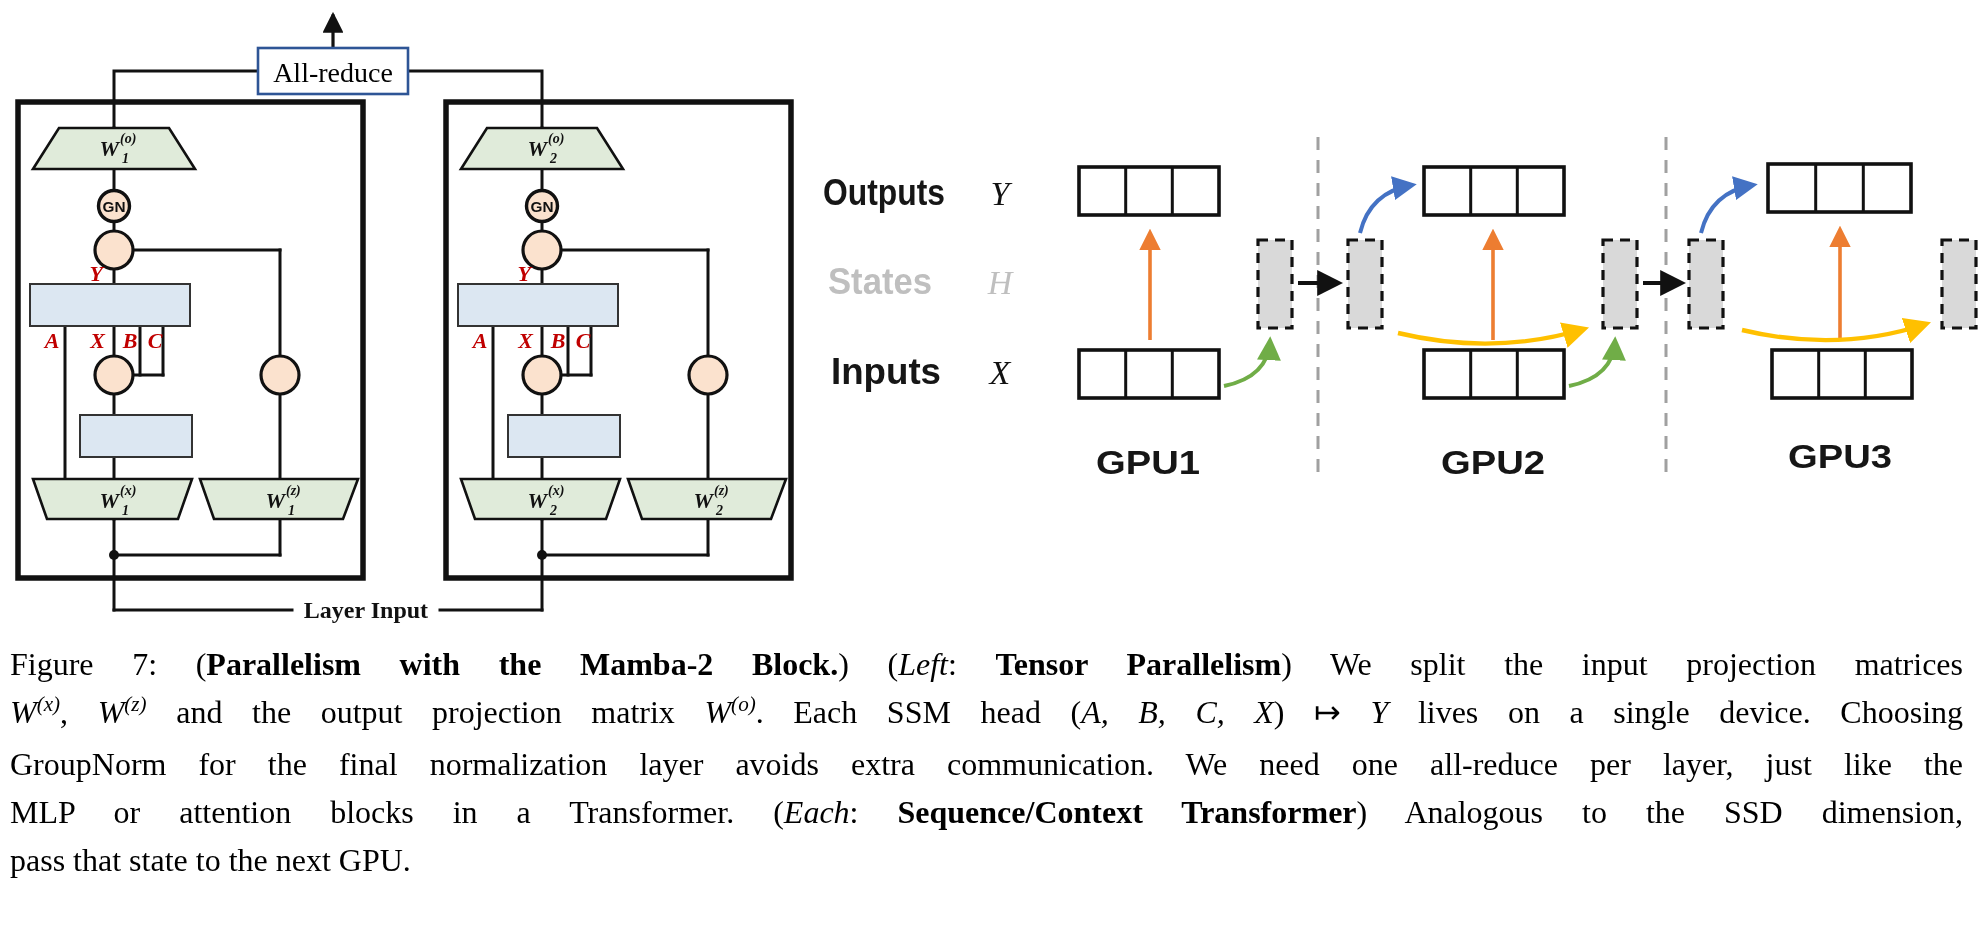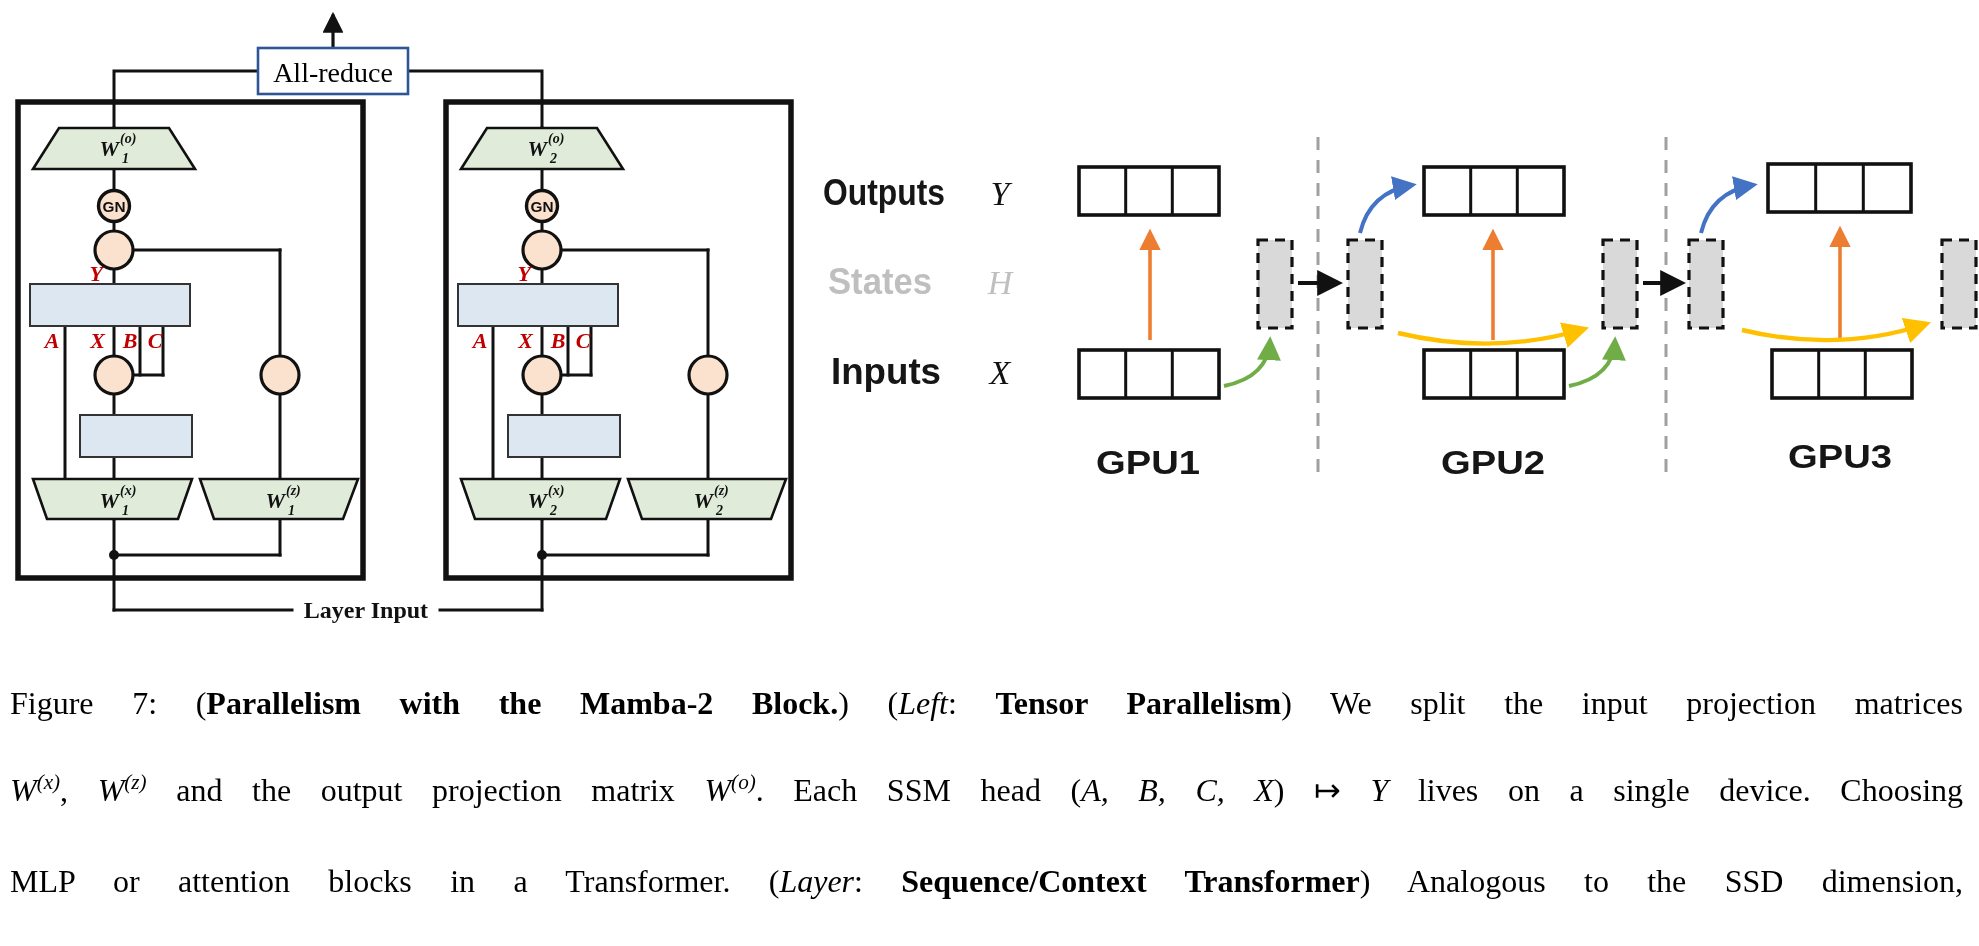--- a/index.html
+++ b/index.html
@@ -13,21 +13,21 @@
   .wss{font:bold italic 14px "Liberation Serif", serif;fill:#111;}
   .redlab{font:bold italic 22px "Liberation Serif", serif;fill:#C00000;}
   .gnlab{font:bold 15px "Liberation Sans", sans-serif;fill:#111;}
   .rowlab{font:bold 36px "Liberation Sans", sans-serif;fill:#161616;}
   .rowlab.gray{fill:#BFBFBF;}
   .varlab{font:italic 34px "Liberation Serif", serif;fill:#111;}
   .varlab.gray{fill:#BFBFBF;}
   .gpulab{font:bold 34px "Liberation Sans", sans-serif;fill:#161616;}
   
   .caption{position:absolute;left:10px;right:16px;top:640px;color:#000;}
-  .caption-line{font:32px/48px "Liberation Serif", serif;text-align:justify;text-align-last:justify;margin-top:39px;}
+  .caption-line{font:32px/48px "Liberation Serif", serif;text-align:justify;text-align-last:justify;}
   .caption-line.last{text-align-last:left;}
   .s-n{}
   .s-b{font-weight:bold;}
   .s-i{font-style:italic;}
   .s-sup{font-style:italic;font-size:0.66em;position:relative;top:-0.55em;}
 </style>
 </head>
 <body>
 
 <div class="page">
@@ -219,16 +219,18 @@
 
     <text class="gpulab" x="1148" y="474" text-anchor="middle" textLength="104" lengthAdjust="spacingAndGlyphs">GPU1</text>
     <text class="gpulab" x="1493" y="474" text-anchor="middle" textLength="104" lengthAdjust="spacingAndGlyphs">GPU2</text>
     <text class="gpulab" x="1840" y="468" text-anchor="middle" textLength="104" lengthAdjust="spacingAndGlyphs">GPU3</text>
   </g>
 </svg>
 
 <div class="caption">
       <div class="caption-line"><span class="s-n">Figure 7: (</span><span class="s-b">Parallelism with the Mamba-2 Block.</span><span class="s-n">) (</span><span class="s-i">Left</span><span class="s-n">: </span><span class="s-b">Tensor Parallelism</span><span class="s-n">) We split the input projection matrices</span></div>
       <div class="caption-line"><span class="s-i">W</span><span class="s-sup">(x)</span><span class="s-n">, </span><span class="s-i">W</span><span class="s-sup">(z)</span><span class="s-n"> and the output projection matrix </span><span class="s-i">W</span><span class="s-sup">(o)</span><span class="s-n">. Each SSM head (</span><span class="s-i">A, B, C, X</span><span class="s-n">) ↦ </span><span class="s-i">Y</span><span class="s-n"> lives on a single device. Choosing</span></div>
-      <div class="caption-line"><span class="s-n">MLP or attention blocks in a Transformer. (</span><span class="s-i">Layer</span><span class="s-n">: </span><span class="s-b">Sequence/Context Transformer</span><span class="s-n">) Analogous to the SSD dimension,</span></div>
+      <div class="caption-line"><span class="s-n">GroupNorm for the final normalization layer avoids extra communication. We need one all-reduce per layer, just like the</span></div>
+      <div class="caption-line"><span class="s-n">MLP or attention blocks in a Transformer. (</span><span class="s-i">Each</span><span class="s-n">: </span><span class="s-b">Sequence/Context Transformer</span><span class="s-n">) Analogous to the SSD dimension,</span></div>
+      <div class="caption-line last"><span class="s-n">pass that state to the next GPU.</span></div>
     </div>
 
 </div>
 
 </body></html>

